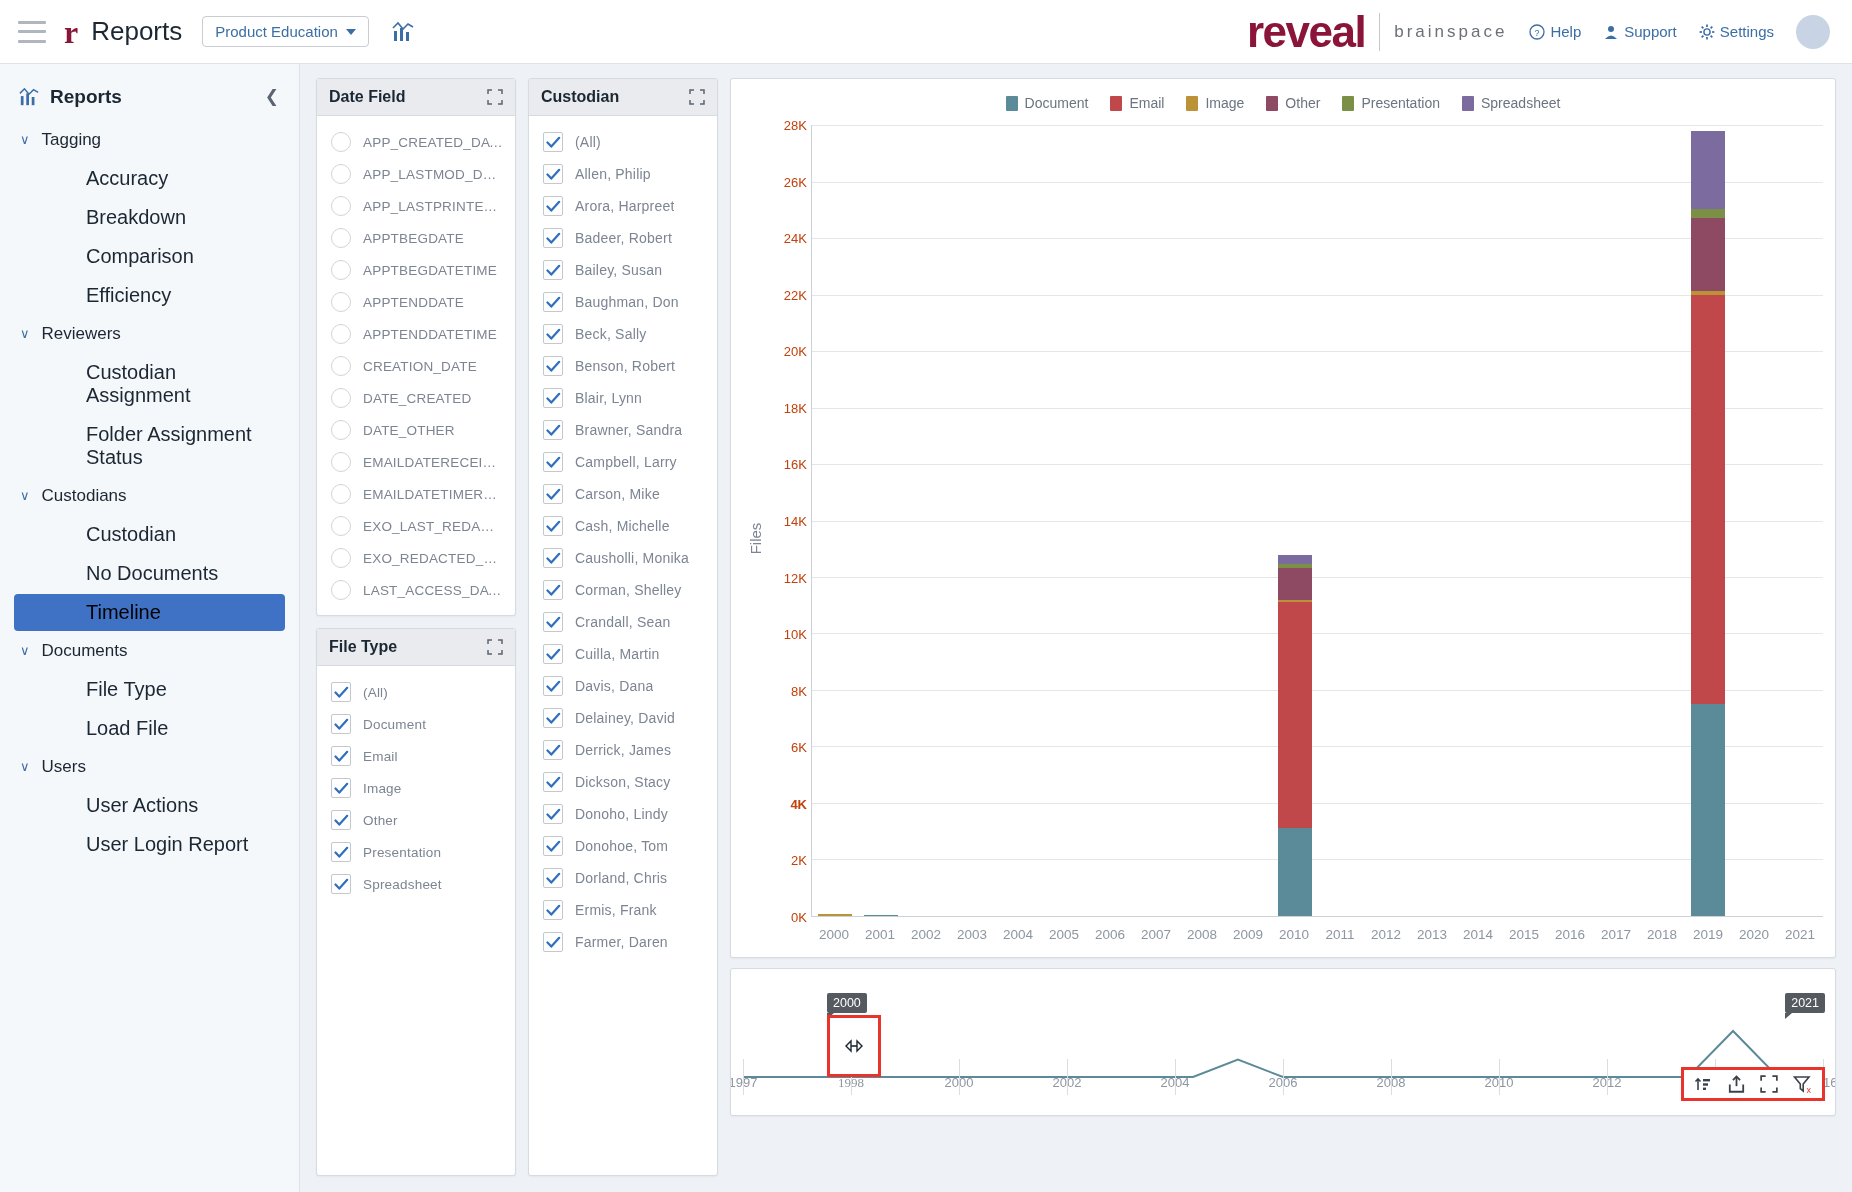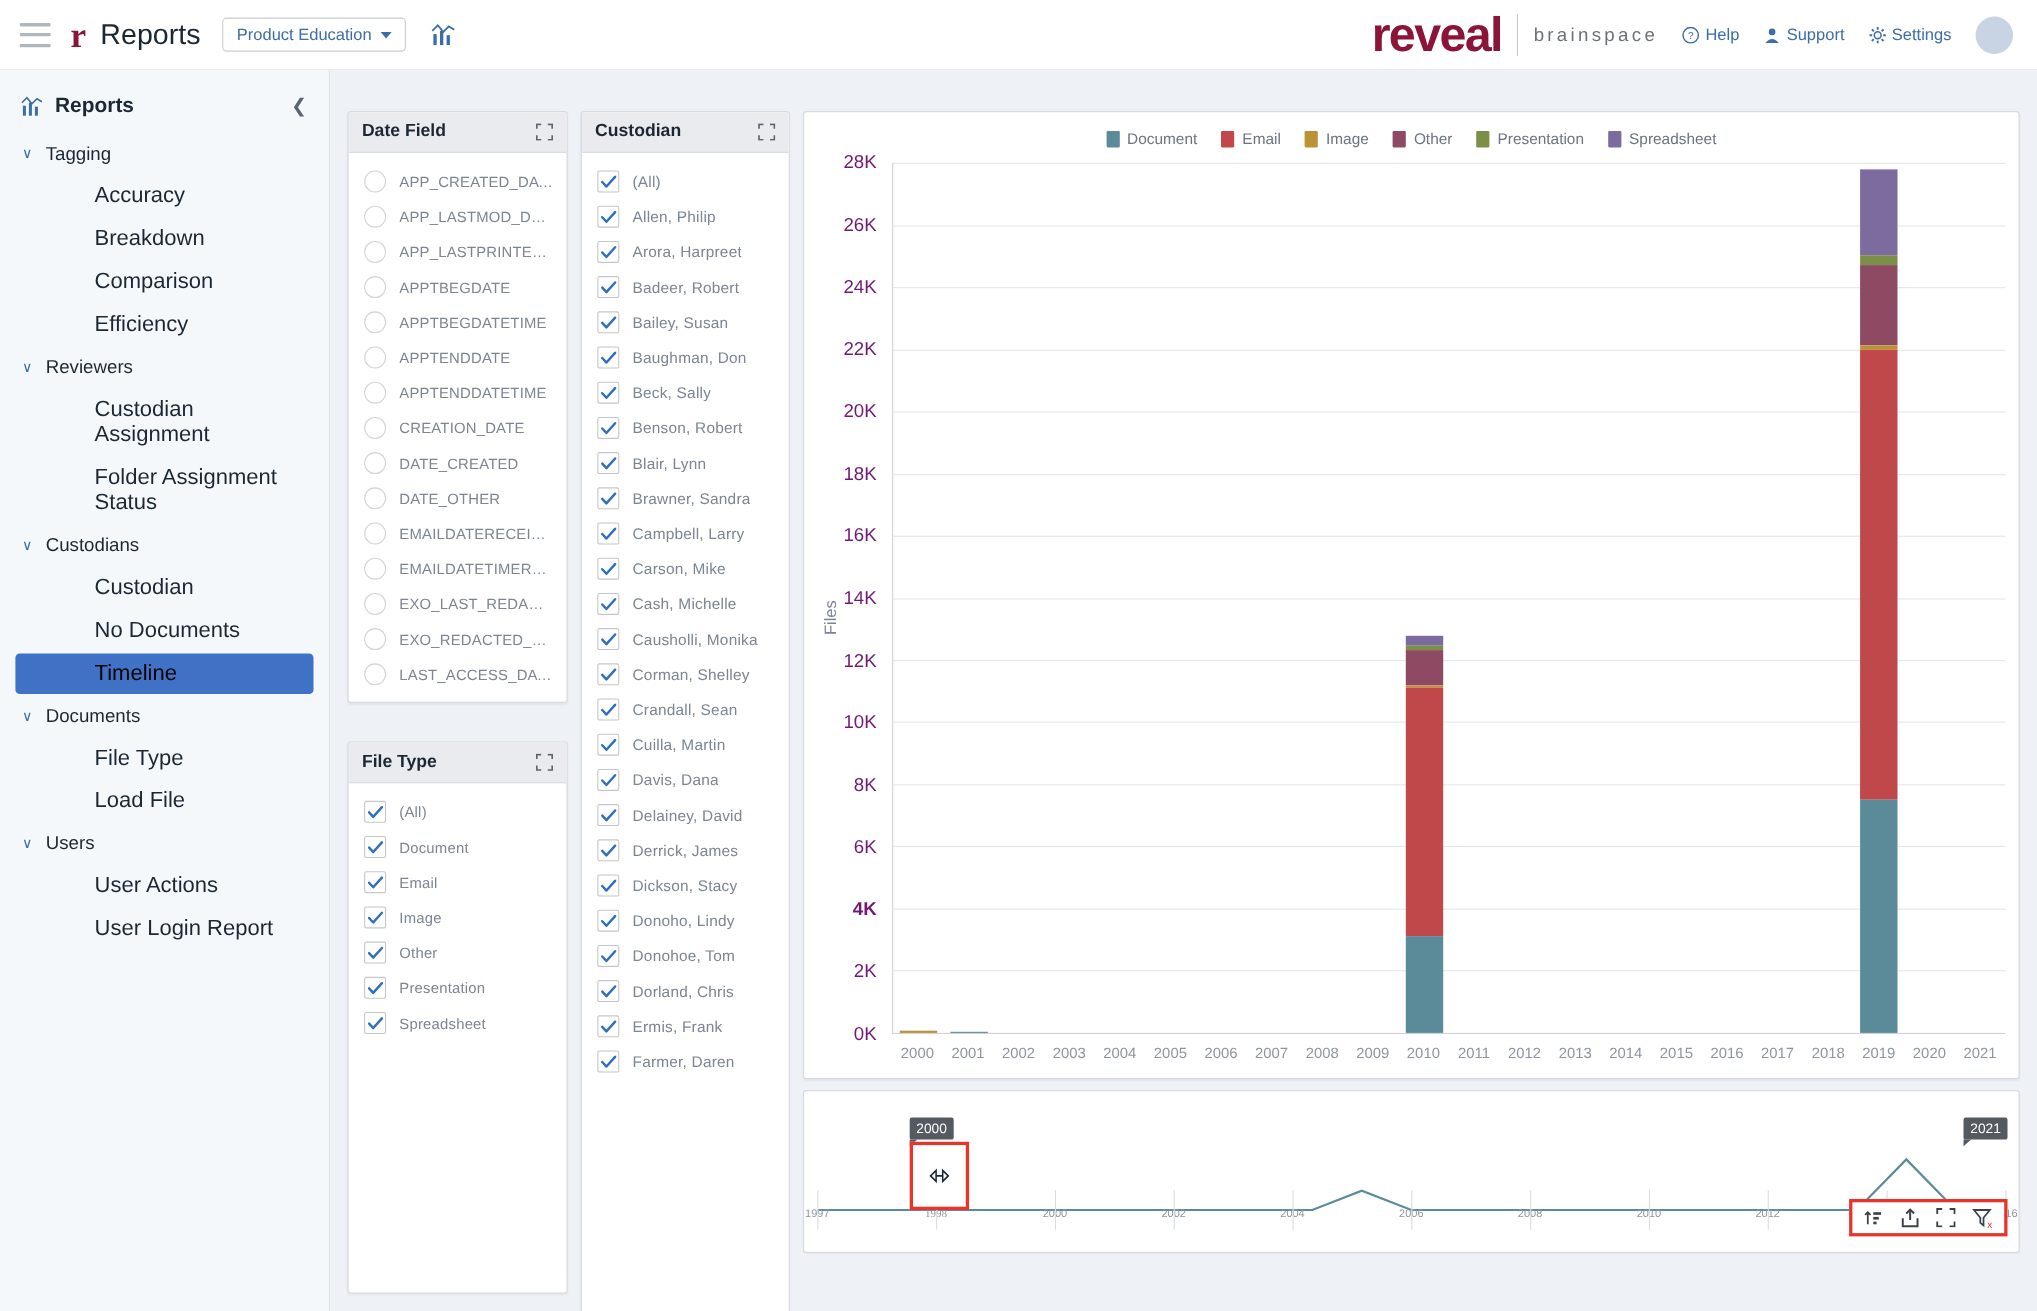--- a/index.html
+++ b/index.html
@@ -92,21 +92,20 @@
     display:flex; gap:12px; min-width:0;
   }
   .col-left { width: 200px; flex:0 0 200px; display:flex; flex-direction:column; gap:12px;}
   .col-cust { width: 190px; flex:0 0 190px; }
   .col-chart { flex:1 1 auto; min-width:0; }
 
   .panel {
     background:#fff; border:1px solid #d6dbe1; border-radius:3px;
     display:flex; flex-direction:column; overflow:hidden;
     box-shadow: 0 1px 2px rgba(0,0,0,.05);
-    margin-top: 23px;
   }
   .panel-head {
     background:#e9ebee; border-bottom:1px solid #d6dbe1;
     padding: 9px 12px; display:flex; align-items:center; justify-content:space-between;
     flex:0 0 auto;
   }
   .panel-title { font-size:16px; font-weight:bold; color:#1b2733;}
   .expand-ico { color:#5a6472; cursor:pointer; display:flex; }
   .panel-body { flex:1 1 auto; overflow:hidden; padding: 10px 0 6px 0; }
 
@@ -135,21 +134,21 @@
 
   .plot-wrap { flex:1 1 auto; display:flex; min-height:0; }
   .ylabel-box {
     width:26px; flex:0 0 26px; display:flex; align-items:center; justify-content:center;
   }
   .ylabel {
     transform: rotate(-90deg); white-space:nowrap;
     font-size:15px; color:#7c8592;
   }
   .ytick-col { width:42px; flex:0 0 42px; position:relative;}
-  .ytick { position:absolute; right:14px; transform: translateY(-50%); font-size:17px; color:#701a75;}
+  .ytick { position:absolute; right:4px; transform: translateY(-50%); font-size:13px; color:#c2410c;}
   .plot-area { flex:1 1 auto; position:relative; min-width:0;}
   .plot-inner {
     position:absolute; left:0; right:0; top:0; bottom:34px;
     border-left:1px solid #cdd2d8; border-bottom:1px solid #cdd2d8;
   }
   .gridline { position:absolute; left:0; right:0; height:1px; background:#e3e6ea;}
   .bars { position:absolute; left:0; right:0; top:0; bottom:0; display:flex;}
   .bar-slot { flex:1 1 0; position:relative; display:flex; justify-content:center; align-items:flex-end;}
   .bar { width:34px; display:flex; flex-direction:column-reverse;}
   .seg { width:100%; }
@@ -158,21 +157,21 @@
 
   
   .timeline {
     background:#fff; border:1px solid #d6dbe1; border-radius:3px;
     height:148px; margin-top:10px; position:relative; overflow:hidden;
     box-shadow: 0 1px 2px rgba(0,0,0,.05);
   }
   .tl-plot { position:absolute; left:12px; right:12px; top:58px; height:52px;}
   .tl-vline { position:absolute; top:-16px; bottom:0; width:1px; background:#d9dde2;}
   .tl-axis { position:absolute; left:12px; right:12px; bottom:20px; height:20px;}
-  .tl-xtick { position:absolute; transform:translateX(-50%); font-size:10px; color:#8d96a1;}
+  .tl-xtick { position:absolute; transform:translateX(-50%); font-size:13px; color:#8d96a1;}
   .tl-flag {
     position:absolute; background:#545a60; color:#fff; font-size:12.5px;
     padding:3px 6px; border-radius:2px; white-space:nowrap;
   }
   .tl-flag:after{
     content:""; position:absolute; left:0; bottom:-6px;
     border-left:7px solid #545a60; border-bottom:6px solid transparent;
   }
   .tl-handle {
     position:absolute; border:3px solid #e8342a; background:#fff;

